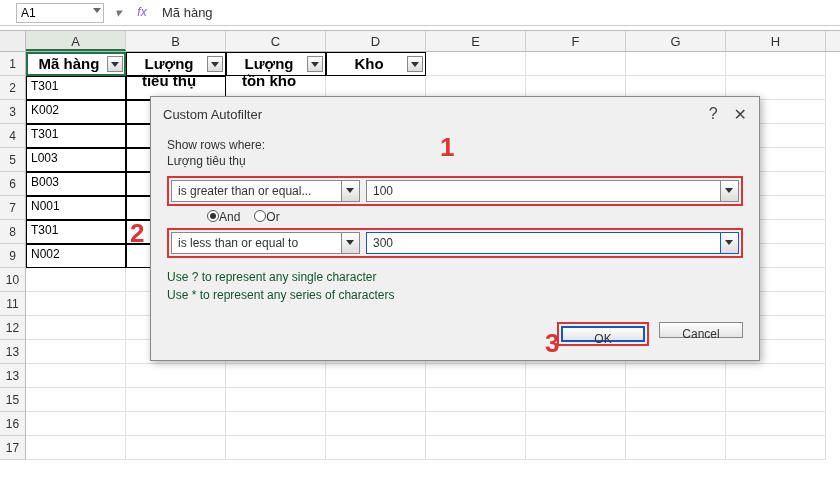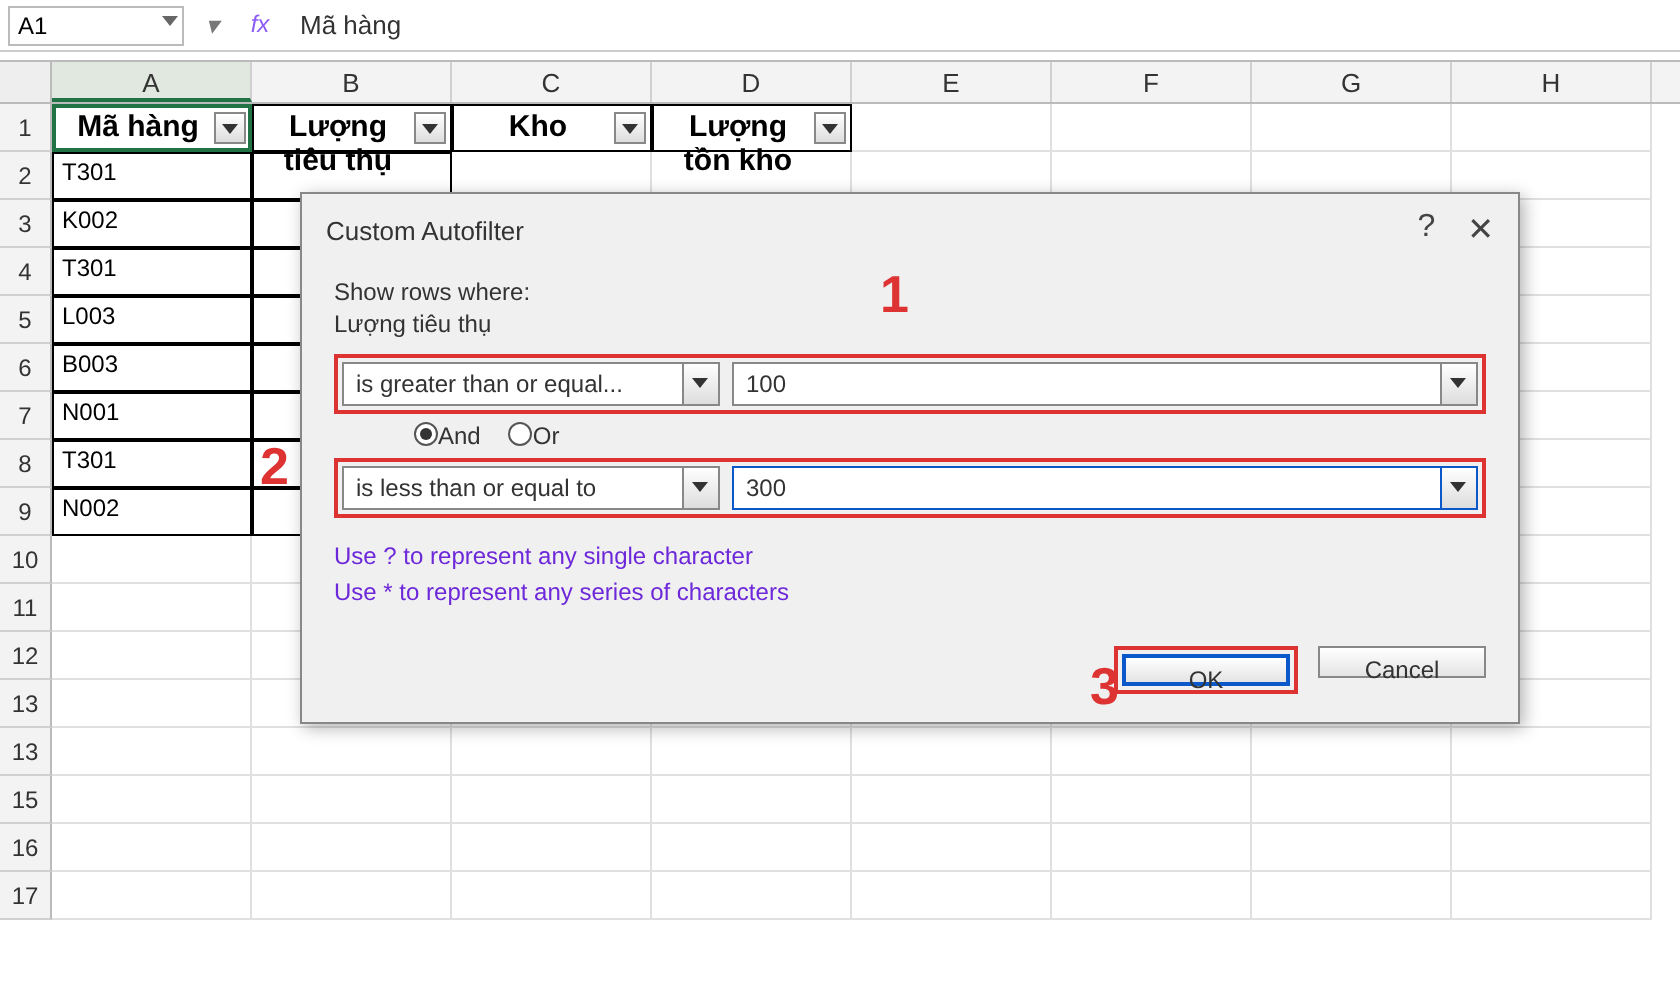--- a/index.html
+++ b/index.html
@@ -1,19 +1,19 @@
 <!DOCTYPE html>
 <html><head>
 <meta charset="utf-8">
 <style>
   * { box-sizing: border-box; margin: 0; padding: 0; font-family: Arial, sans-serif; }
   body { background: #fff; width: 840px; height: 500px; overflow: hidden; position: relative; }
 
   
-  .fbar { display: flex; align-items: center; height: 26px; border-bottom: 1px solid #ccc; background: #fff; padding: 2px 4px; gap: 6px; }
+  .fbar { display: flex; align-items: center; height: 26px; border-bottom: 1px solid #ccc; background: #fff; padding: 2px 16px; gap: 6px; }
   .namebox { width: 88px; height: 20px; border: 1px solid #bbb; background: #fff; display: flex; align-items: center; padding: 0 4px; font-size: 12px; position: relative; }
   .namebox .dd { position: absolute; right: 2px; top: 4px; width: 0; height: 0; border-left: 4px solid transparent; border-right: 4px solid transparent; border-top: 5px solid #666; }
   .fbtns { display: flex; gap: 8px; color: #777; font-size: 13px; }
   .fbtns span { display: inline-block; width: 16px; text-align: center; font-style: italic; }
   .fx { font-style: italic; font-size: 12px; color: #8b5cf6; }
   .finput { flex: 1; font-size: 13px; padding: 0 6px; color: #333; }
 
   
   .grid { position: absolute; top: 30px; left: 0; right: 0; bottom: 0; }
   .colheads { display: flex; height: 22px; border-top: 1px solid #bbb; border-bottom: 1px solid #bbb; background: #f3f3f3; }
@@ -40,21 +40,21 @@
   .criteria { display: flex; gap: 6px; margin: 4px 0; border: 2px solid #d33; padding: 2px; }
   .sel { position: relative; height: 22px; border: 1px solid #888; background: #fff; font-size: 12px; padding: 2px 20px 2px 6px; display: flex; align-items: center; }
   .sel .ar { position: absolute; right: 0; top: 0; width: 18px; height: 100%; border-left: 1px solid #888; background: linear-gradient(#fff,#ddd); }
   .sel .ar::after { content: ""; position: absolute; left: 4px; top: 7px; border-left: 4px solid transparent; border-right: 4px solid transparent; border-top: 5px solid #333; }
   .sel.c1 { width: 189px; }
   .sel.c2 { flex: 1; }
   .radios { display: flex; gap: 14px; margin: 4px 0 4px 40px; font-size: 12px; align-items: center; }
   .radio { display: flex; align-items: flex-start; gap: 0; }
   .rcirc { width: 12px; height: 12px; border: 1px solid #555; border-radius: 50%; position: relative; background: #fff; }
   .rcirc.on::after { content:""; position: absolute; left: 2px; top: 2px; width: 6px; height: 6px; background: #333; border-radius: 50%; }
-  .hints { margin-top: 10px; font-size: 12px; color: #6d28d9; line-height: 1.5; }
+  .hints { margin-top: 10px; font-size: 12px; color: #14532d; line-height: 1.5; }
   .dlgbtns { display: flex; justify-content: flex-end; gap: 10px; margin-top: 18px; }
   .btn { width: 84px; height: 16px; border: 1px solid #888; background: linear-gradient(#fff,#e4e4e4); font-size: 12px; text-align: center; line-height: 22px; }
   .btn.ok { border: 2px solid #0a58ca; }
   .okwrap { border: 2px solid #d33; padding: 2px; }
 
   
   .ann { position: absolute; color: #d33; font-weight: bold; font-size: 26px; font-family: Arial; }
 </style>
 </head>
 <body>
@@ -89,25 +89,25 @@
       <div class="rh">1</div>
       <div class="cell tblcell hdrcell a1sel">
         <span>Mã hàng</span>
         <span class="filterbtn"></span>
       </div>
       <div class="cell tblcell hdrcell">
         <span>Lượng tiêu thụ</span>
         <span class="filterbtn"></span>
       </div>
       <div class="cell tblcell hdrcell">
+        <span>Lượng tồn kho</span>
+        <span class="filterbtn"></span>
+      </div>
+      <div class="cell tblcell hdrcell">
         <span>Kho</span>
-        <span class="filterbtn"></span>
-      </div>
-      <div class="cell tblcell hdrcell">
-        <span>Lượng tồn kho</span>
         <span class="filterbtn"></span>
       </div>
       <div class="cell"></div>
       <div class="cell"></div>
       <div class="cell"></div>
       <div class="cell"></div>
     </div>
 
     <div class="row">
         <div class="rh">2</div>

